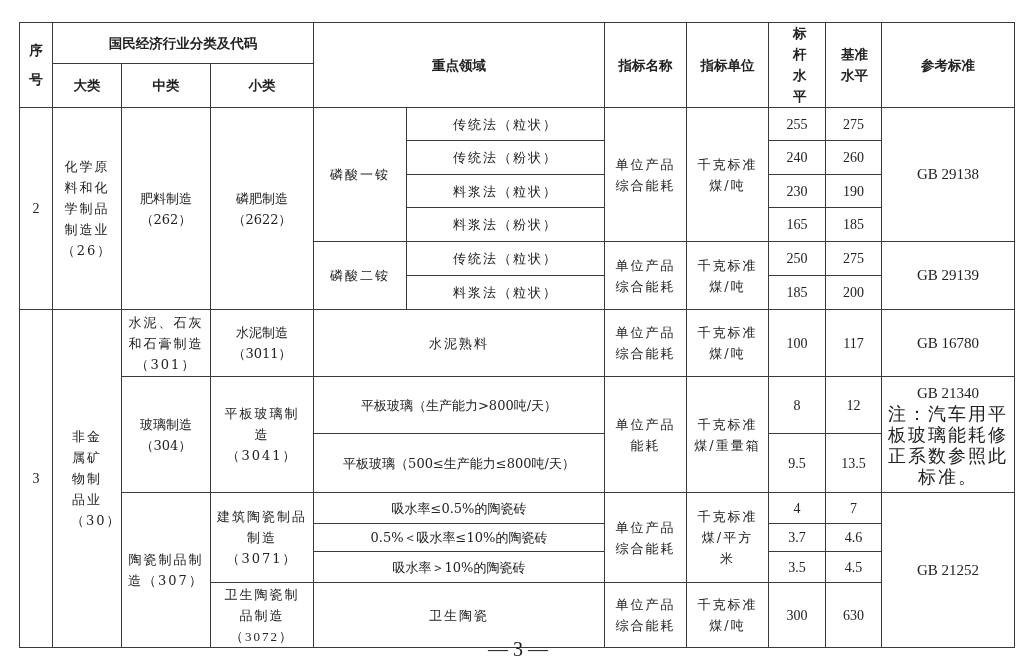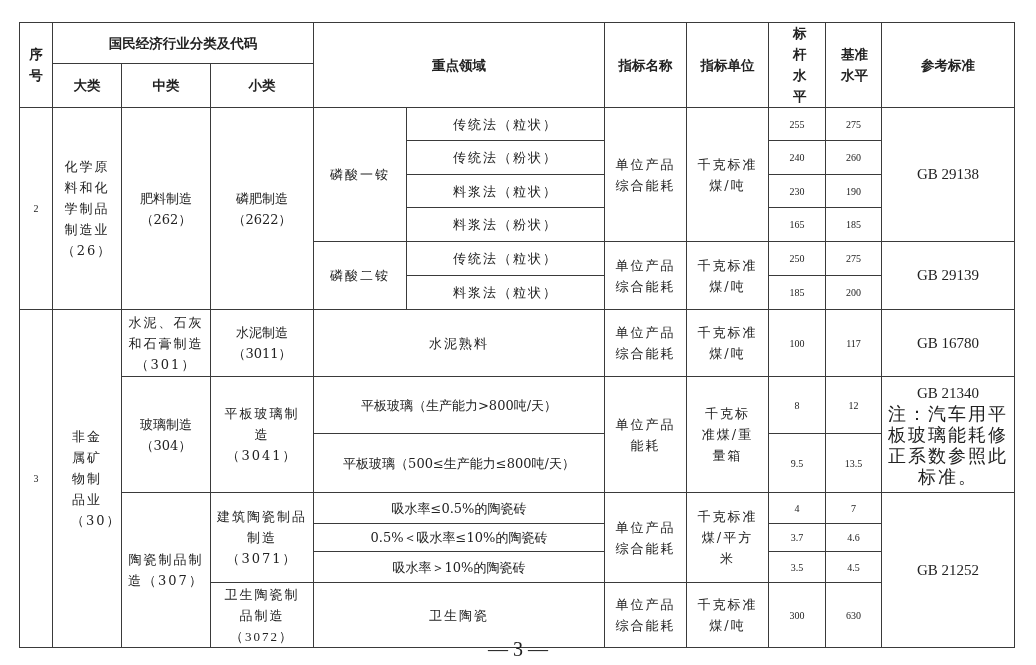--- a/index.html
+++ b/index.html
@@ -3,21 +3,21 @@
 <meta charset="utf-8">
 <style>
   html, body { margin: 0; padding: 0; background: #ffffff; }
   body { width: 1036px; height: 665px; position: relative; overflow: hidden;
          font-family: "DejaVu Serif", "Liberation Serif", serif; color: #222; }
   table { position: absolute; left: 19px; top: 22px; border-collapse: collapse;
           table-layout: fixed; width: 995px; }
   td, th { border: 1.3px solid #3a3a3a; text-align: center; vertical-align: middle;
            padding: 0; font-size: 13px; line-height: 21px; font-weight: normal; }
   th { font-family: "DejaVu Sans", "Liberation Sans", sans-serif; font-weight: bold; font-size: 13.5px; line-height: 20px; }
-  .num { font-family: "Liberation Serif", "DejaVu Serif", serif; font-size: 10px; }
+  .num { font-family: "Liberation Serif", "DejaVu Serif", serif; font-size: 14px; }
   .std { font-family: "Liberation Serif", "DejaVu Serif", serif; font-size: 15px; }
   .note { font-size: 18px; line-height: 21px; }
   .sp { letter-spacing: 2px; }
   .page-num { position: absolute; left: 0; width: 1036px; top: 638px; text-align: center;
               font-family: "Liberation Serif", serif; font-size: 20px; }
 </style>
 </head>
 <body>
 
 <table>
@@ -30,21 +30,21 @@
       <col style="width:198px">
       <col style="width:82px">
       <col style="width:82px">
     <col style="width:57px">
       <col style="width:56px">
       <col style="width:133px">
   </colgroup>
 
   <tbody>
       <tr style="height:22px">
-    <th rowspan="2" style="width:20px;padding:0 6px;line-height:21px;">序号</th>
+    <th rowspan="2" style="width:20px;padding:0 6px;line-height:29px;">序号</th>
     <th colspan="3">国民经济行业分类及代码</th>
     <th colspan="2" rowspan="2">重点领域</th>
     <th rowspan="2">指标名称</th>
     <th rowspan="2">指标单位</th>
     <th rowspan="2" style="padding:0 24px;line-height:21px;margin-top:20px;">标杆水平</th>
     <th rowspan="2" style="padding:0 13px;line-height:21px;text-align:right;">基准水平</th>
     <th rowspan="2">参考标准</th>
   </tr>
   <tr style="height:24px">
     <th>大类</th>
@@ -106,21 +106,21 @@
     <td class="num">100</td>
     <td class="num">117</td>
     <td class="std">GB 16780</td>
   </tr>
 
   <tr style="height:57px">
     <td rowspan="2" style="padding:0 12px;"><span>玻璃制造（304）</span></td>
     <td rowspan="2" style="padding:0 10px;"><span class="sp">平板玻璃制造（3041）</span></td>
     <td colspan="2">平板玻璃（生产能力&gt;800吨/天）</td>
     <td rowspan="2" class="sp" style="padding:0 8px;">单位产品能耗</td>
-    <td rowspan="2" class="sp" style="padding:0 12px;">千克标准煤/重量箱</td>
+    <td rowspan="2" class="sp" style="padding:0 2px;">千克标准煤/重量箱</td>
     <td class="num">8</td>
     <td class="num">12</td>
     <td rowspan="2" style="padding:0 6px;margin-left:8px;">
       <div class="std" style="line-height:20px;">GB 21340</div>
       <div class="note sp">注：汽车用平板玻璃能耗修正系数参照此标准。</div>
     </td>
   </tr>
   <tr style="height:59px">
     <td colspan="2">平板玻璃（500≤生产能力≤800吨/天）</td>
     <td class="num">9.5</td>

